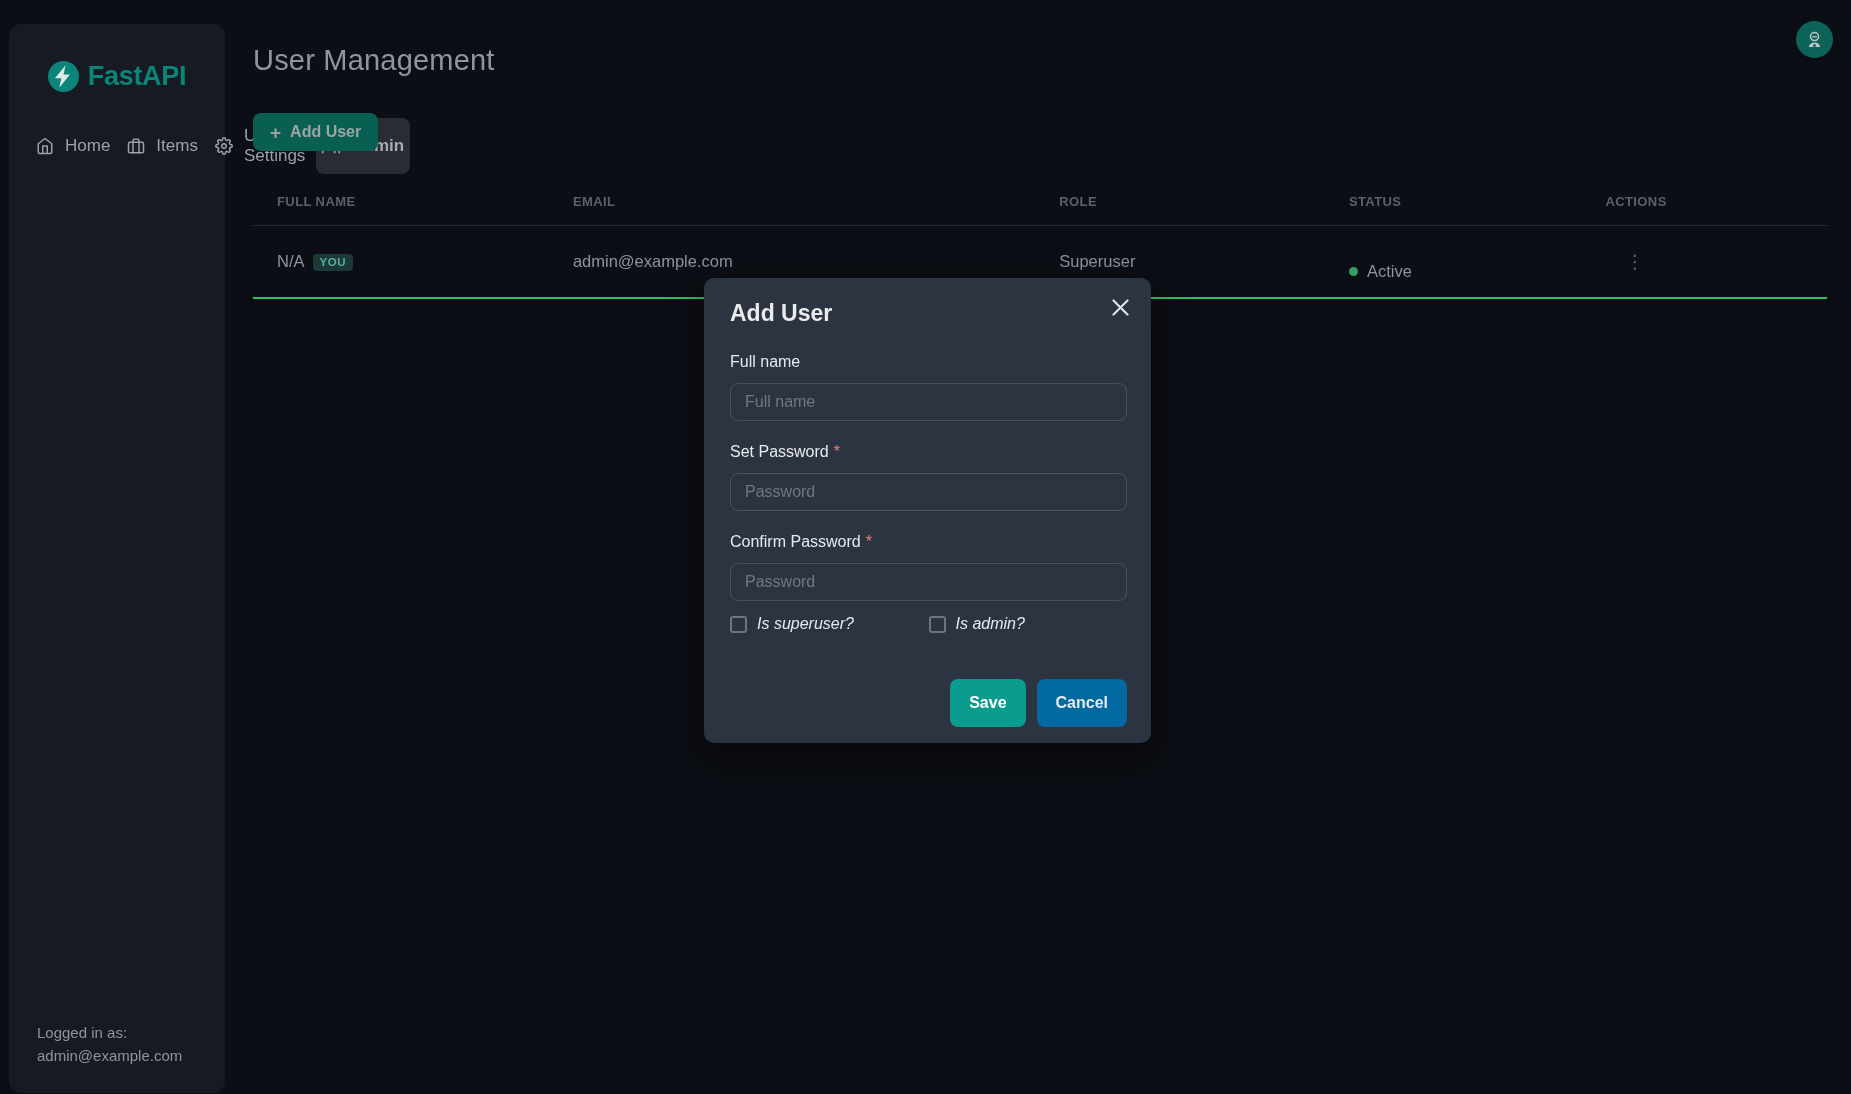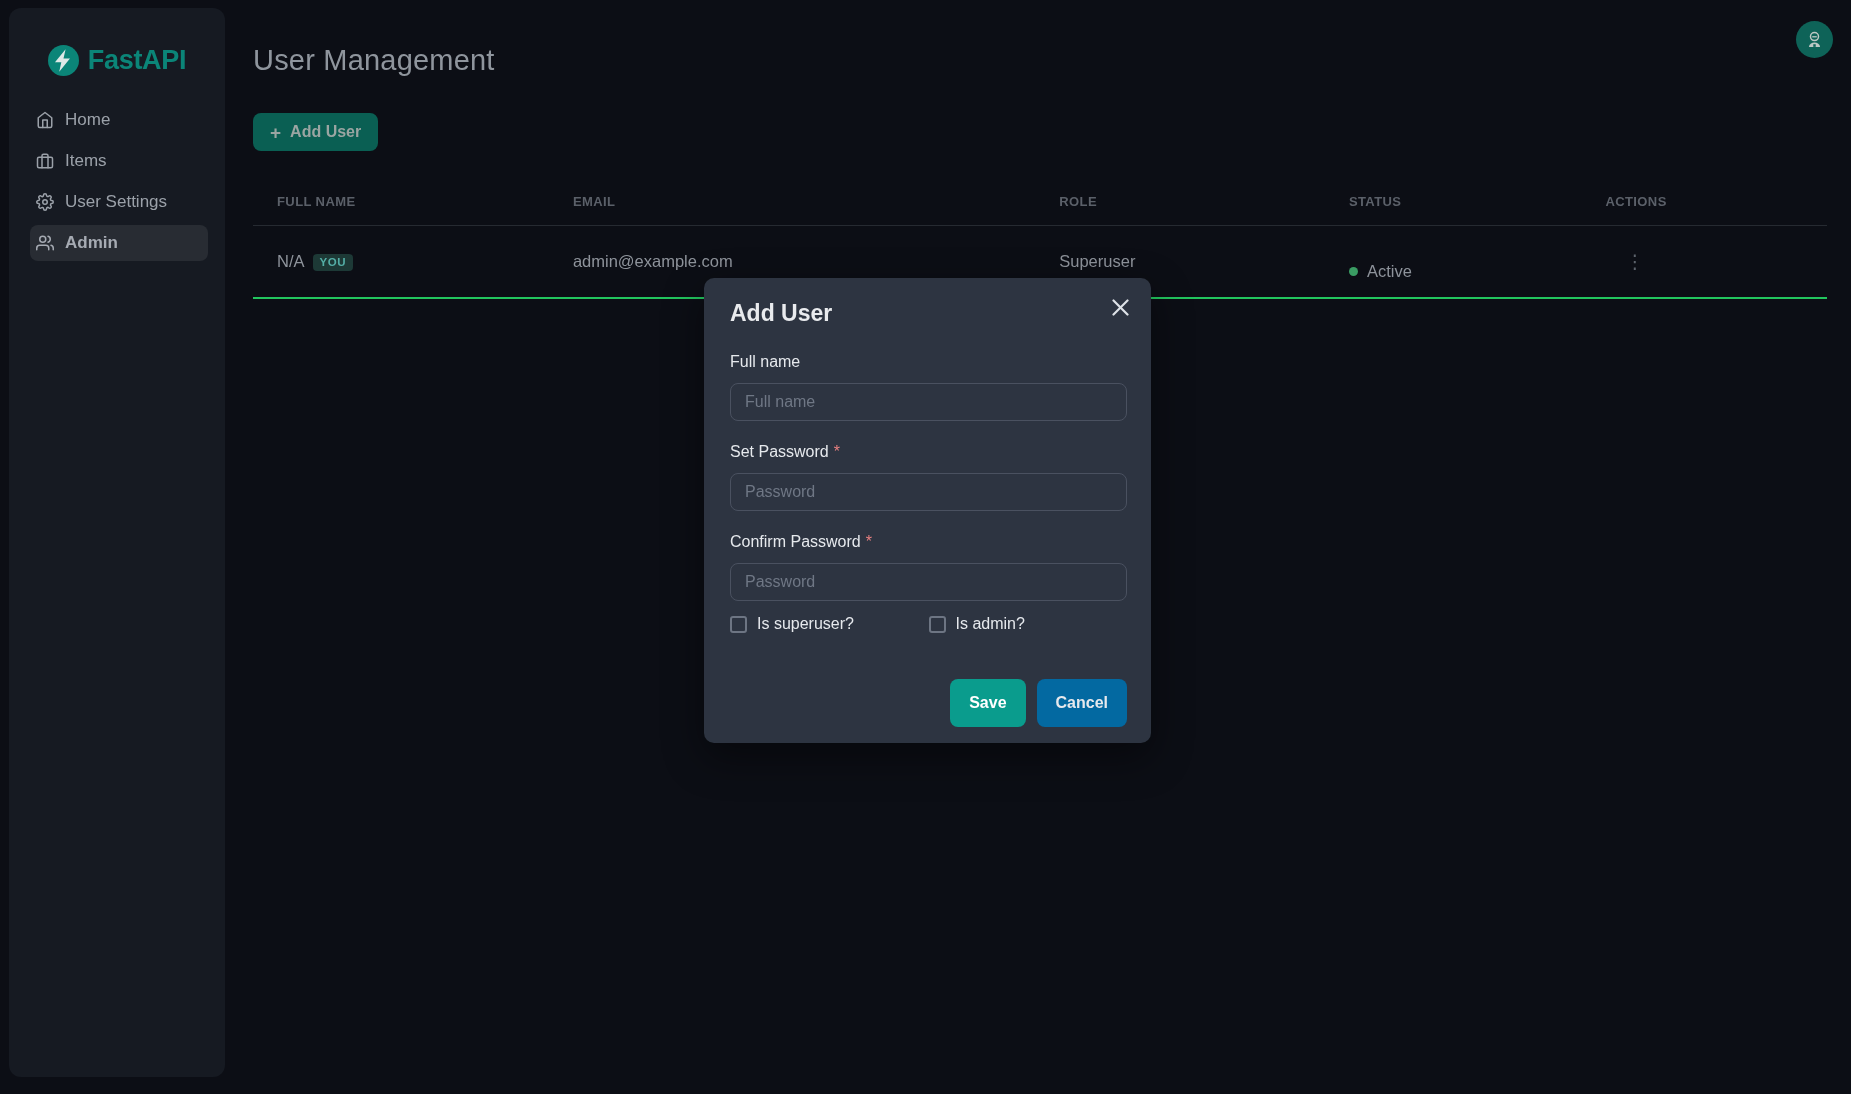--- a/index.html
+++ b/index.html
@@ -6,29 +6,29 @@
   html,body { width:1851px; height:1094px; }
   body {
     background:#0c0e15;
     font-family:"Liberation Sans","DejaVu Sans",sans-serif;
     overflow:hidden;
     position:relative;
   }
 
   
   .sidebar {
-    position:absolute; left:9px; top:8px; width:216px; height:1069px;
+    position:absolute; left:9px; top:24px; width:216px; height:1069px;
     background:#161a22; border-radius:12px;
     display:flex; flex-direction:column;
   }
   .logo { display:flex; align-items:center; gap:9px; margin:37px auto 0; }
   .logo svg { width:31px; height:31px; display:block; }
   .logo-text { color:#0b8578; font-size:27px; font-weight:700; letter-spacing:-0.3px; }
 
-  .nav { margin:26px 17px 0 21px; display:flex; flex-direction:column; gap:5px; }
+  .nav { margin:26px 17px 0 21px; display:flex; gap:5px; }
   .nav-item {
     display:flex; align-items:center; gap:11px; padding:8px 6px;
     border-radius:8px; color:#9ba1a9; font-size:17px; cursor:pointer;
   }
   .nav-item svg { width:18px; height:18px; flex:none; }
   .nav-item.active { background:#282c33; color:#a6abb3;font-weight:bold; }
 
   .sidebar-footer { margin-top:auto; padding:0 18px 26px 28px; color:#8f949c; font-size:15px; line-height:1.5; }
 
   
@@ -85,21 +85,21 @@
   .modal-form { margin-top:26px; }
   .field { margin-bottom:22px; }
   .field-label { font-size:16px; color:#e6e9ed; margin-bottom:12px; display:block; }
   .req { color:#e88080; margin-left:5px; }
   .field input {
     width:100%; height:38px; background:transparent; border:1px solid #4a5160;
     border-radius:8px; padding:0 14px; font-size:16px; color:#e6e9ed;
     font-family:inherit; outline:none;
   }
   .field input::placeholder { color:#6f7785; }
-  .checks { display:flex; margin-top:-8px; }
+  .checks { display:flex; margin-top:-8px;font-style:italic; }
   .check { display:flex; align-items:center; gap:10px; width:200px; font-size:16px; color:#e6e9ed; cursor:pointer; }
   .checkbox { width:17px; height:17px; border:2px solid #6d7583; border-radius:3px; flex:none; }
   .modal-actions { display:flex; justify-content:flex-end; gap:11px; margin-top:46px; }
   .btn-save, .btn-cancel {
     height:48px; padding:0 19px; border:none; border-radius:8px; cursor:pointer;
     font-size:16px; font-weight:700; font-family:inherit;
   }
   .btn-save { background:#0a9c8d; color:#ffffff; }
   .btn-cancel { background:#0369a1; color:#e6e9ed; }
 </style>
@@ -141,20 +141,24 @@
       <svg viewBox="0 0 24 24" fill="none" stroke="currentColor" stroke-width="2" stroke-linecap="round" stroke-linejoin="round">
           <path d="M17 21v-2a4 4 0 0 0-4-4H5a4 4 0 0 0-4 4v2"></path>
           <circle cx="9" cy="7" r="4"></circle>
           <path d="M23 21v-2a4 4 0 0 0-3-3.87"></path>
           <path d="M16 3.13a4 4 0 0 1 0 7.75"></path>
         </svg>
       <span>Admin</span>
     </div>
   </nav>
 
+  <div class="sidebar-footer">
+    <div>Logged in as:</div>
+    <div>admin@example.com</div>
+  </div>
 </aside>
 
 <main class="main">
   <h1 class="page-title">User Management</h1>
 
   <button class="btn-add">
     <span class="plus">+</span>
     <span>Add User</span>
   </button>
 

